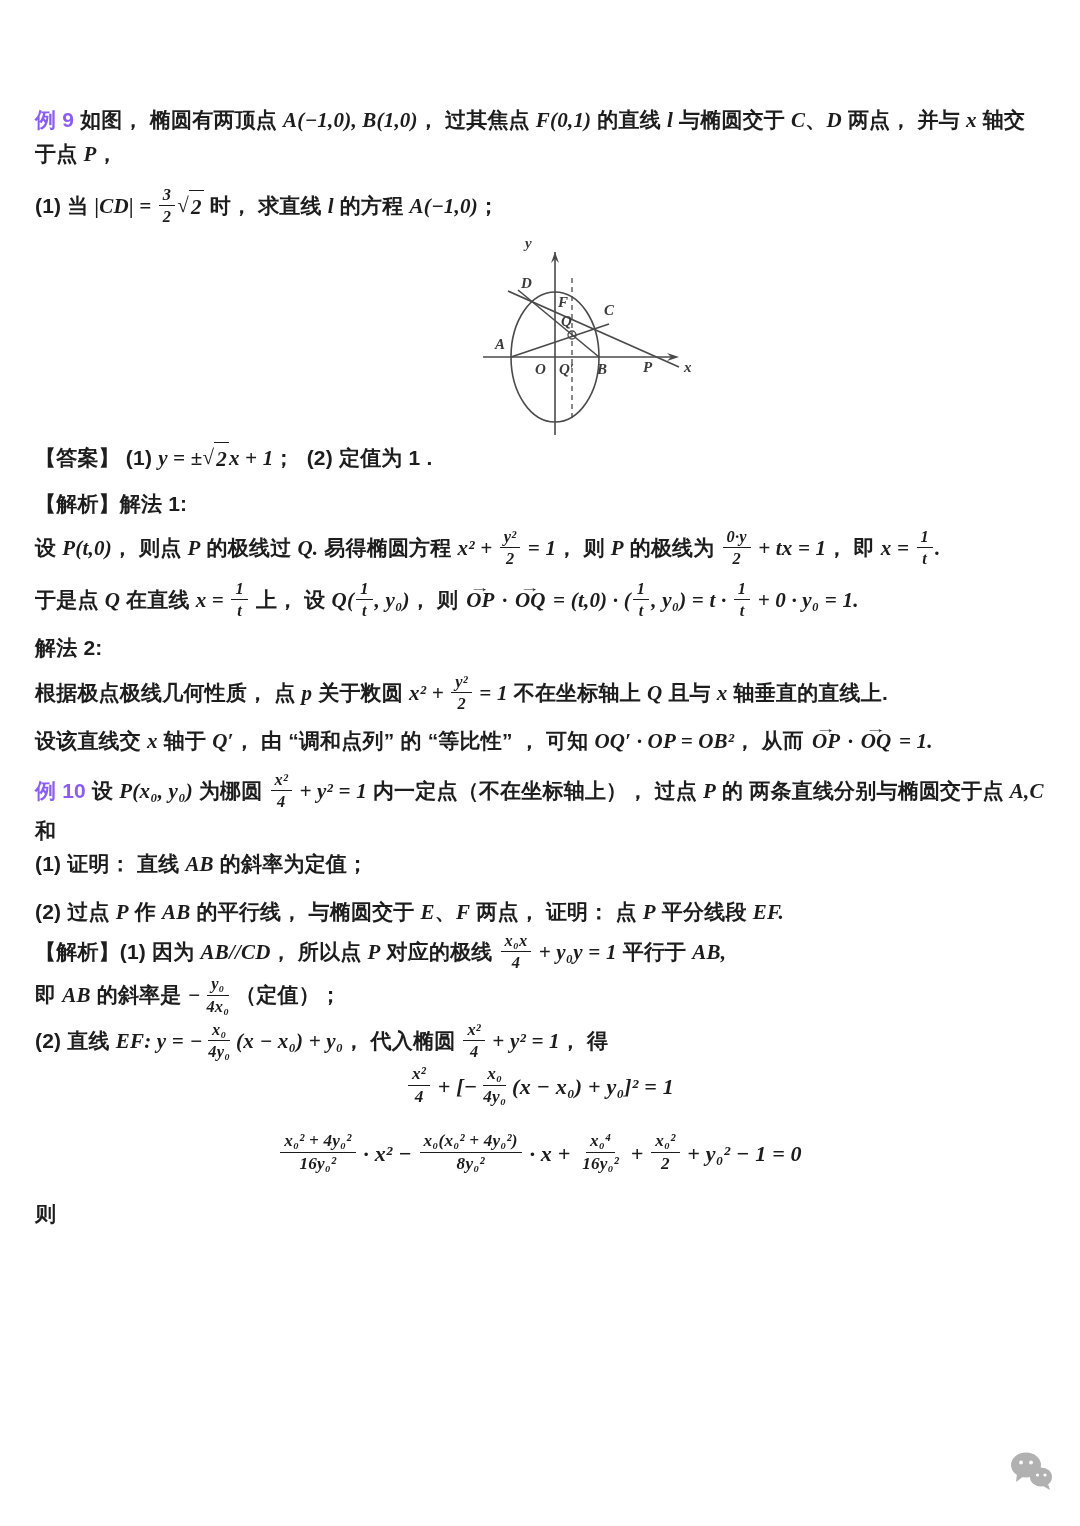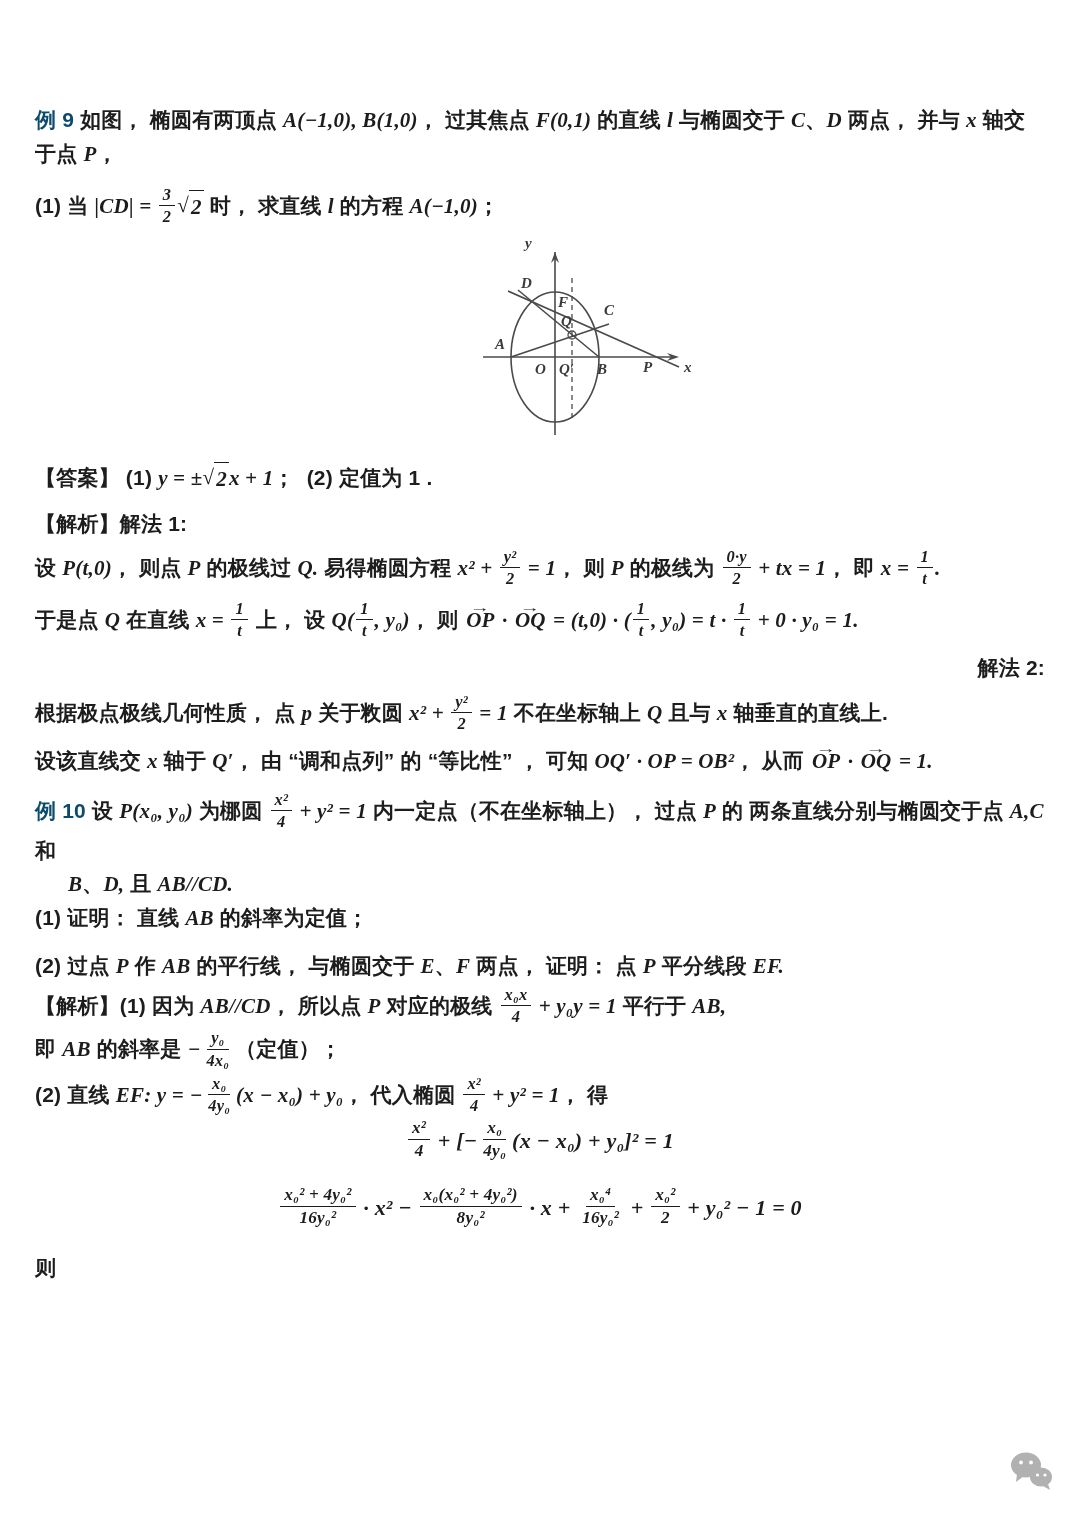--- a/index.html
+++ b/index.html
@@ -1,21 +1,21 @@
 <!DOCTYPE html>
 <html><head>
 <meta charset="utf-8">
 <style>
   html,body{margin:0;padding:0;background:#ffffff;}
   body{width:1080px;height:1526px;position:relative;overflow:hidden;
        font-family:"Liberation Sans","DejaVu Sans",sans-serif;color:#1c1c1c;}
   #doc{position:relative;width:1010px;padding:103px 35px 0 35px;}
   .line{line-height:33px;font-size:21px;letter-spacing:0.2px;}
   .cjk{font-weight:700;color:#1d1d1d;}
-  .red{color:#0c4a6e;font-weight:700;}
+  .red{color:#8b5cf6;font-weight:700;}
   .math{font-family:"Liberation Serif","DejaVu Serif",serif;
         font-style:italic;font-weight:700;white-space:pre;}
   .cjk{white-space:pre-wrap;}
   .cont{padding-left:33px;}
   .ctr{text-align:center;font-size:22px;}
   
   .frac{display:inline-flex;flex-direction:column;align-items:center;
         vertical-align:middle;font-size:0.78em;line-height:1.18;
         font-family:"Liberation Serif","DejaVu Serif",serif;font-style:italic;font-weight:700;
         margin:0 2px;position:relative;top:-2px;}
@@ -86,21 +86,21 @@
       <text x="106" y="96">Q</text>
       <text x="40" y="119">A</text>
       <text x="80" y="144">O</text>
       <text x="104" y="144">Q′</text>
       <text x="142" y="144">B</text>
       <text x="188" y="142">P</text>
     </svg>
   </div>
 
   <div id="lines-b">
-      <div class="line " style="margin-top: 20px;"><span class="cjk">【答案】 (1) </span><span class="math">y = ±</span><span class="sqrt">
+      <div class="line " style=""><span class="cjk">【答案】 (1) </span><span class="math">y = ±</span><span class="sqrt">
           <span class="rad">√</span>
           <span class="radbody">2</span>
         </span><span class="math">x + 1</span><span class="cjk">；  (2) 定值为 1 .</span></div>
       <div class="line " style="margin-top: 11px;"><span class="cjk">【解析】解法 1:</span></div>
       <div class="line " style="margin-top: 9px;"><span class="cjk">设 </span><span class="math">P(t,0)</span><span class="cjk">， 则点 </span><span class="math">P</span><span class="cjk"> 的极线过 </span><span class="math">Q.</span><span class="cjk"> 易得椭圆方程 </span><span class="math">x² + </span><span class="frac">
           <span class="num">y²</span>
           <span class="den">2</span>
         </span><span class="math"> = 1</span><span class="cjk">， 则 </span><span class="math">P</span><span class="cjk"> 的极线为 </span><span class="frac">
           <span class="num">0·y</span>
           <span class="den">2</span>
@@ -114,31 +114,30 @@
         </span><span class="cjk"> 上， 设 </span><span class="math">Q(</span><span class="frac">
           <span class="num">1</span>
           <span class="den">t</span>
         </span><span class="math">, y₀)</span><span class="cjk">， 则 </span><span class="vec">OP</span><span class="math"> · </span><span class="vec">OQ</span><span class="math"> = (t,0) · (</span><span class="frac">
           <span class="num">1</span>
           <span class="den">t</span>
         </span><span class="math">, y₀) = t · </span><span class="frac">
           <span class="num">1</span>
           <span class="den">t</span>
         </span><span class="math"> + 0 · y₀ = 1.</span></div>
-      <div class="line " style="margin-top: 8px; text-align: right;"><span class="cjk">解法 2:</span></div>
+      <div class="line " style="margin-top: 8px;"><span class="cjk">解法 2:</span></div>
       <div class="line " style="margin-top: 10px;"><span class="cjk">根据极点极线几何性质， 点 </span><span class="math">p</span><span class="cjk"> 关于敉圆 </span><span class="math">x² + </span><span class="frac">
           <span class="num">y²</span>
           <span class="den">2</span>
         </span><span class="math"> = 1</span><span class="cjk"> 不在坐标轴上 </span><span class="math">Q</span><span class="cjk"> 且与 </span><span class="math">x</span><span class="cjk"> 轴垂直的直线上.</span></div>
       <div class="line " style="margin-top: 2px;"><span class="cjk">设该直线交 </span><span class="math">x</span><span class="cjk"> 轴于 </span><span class="math">Q′</span><span class="cjk">， 由 “调和点列” 的 “等比性” ， 可知 </span><span class="math">OQ′ · OP = OB²</span><span class="cjk">， 从而 </span><span class="vec">OP</span><span class="math"> · </span><span class="vec">OQ</span><span class="math"> = 1.</span></div>
       <div class="line " style="margin-top: 14px;"><span class="cjk red">例 10 </span><span class="cjk">设 </span><span class="math">P(x₀, y₀)</span><span class="cjk"> 为梛圆 </span><span class="frac">
           <span class="num">x²</span>
           <span class="den">4</span>
         </span><span class="math"> + y² = 1</span><span class="cjk"> 内一定点（不在坐标轴上）， 过点 </span><span class="math">P</span><span class="cjk"> 的 两条直线分别与椭圆交于点 </span><span class="math">A,C</span><span class="cjk"> 和</span></div>
-      <div class="line cont" style="margin-top: 0px;"><span class="math">B</span><span class="cjk">、</span><span class="math">D,</span><span class="cjk"> 且 </span><span class="math">AB//CD.</span></div>
       <div class="line " style="margin-top: 0px;"><span class="cjk">(1) 证明： 直线 </span><span class="math">AB</span><span class="cjk"> 的斜率为定值；</span></div>
       <div class="line " style="margin-top: 14px;"><span class="cjk">(2) 过点 </span><span class="math">P</span><span class="cjk"> 作 </span><span class="math">AB</span><span class="cjk"> 的平行线， 与椭圆交于 </span><span class="math">E</span><span class="cjk">、</span><span class="math">F</span><span class="cjk"> 两点， 证明： 点 </span><span class="math">P</span><span class="cjk"> 平分线段 </span><span class="math">EF.</span></div>
       <div class="line " style="margin-top: 4px;"><span class="cjk">【解析】(1) 因为 </span><span class="math">AB//CD</span><span class="cjk">， 所以点 </span><span class="math">P</span><span class="cjk"> 对应的极线 </span><span class="frac">
           <span class="num">x₀x</span>
           <span class="den">4</span>
         </span><span class="math"> + y₀y = 1</span><span class="cjk"> 平行于 </span><span class="math">AB,</span></div>
       <div class="line " style="margin-top: 2px;"><span class="cjk">即 </span><span class="math">AB</span><span class="cjk"> 的斜率是 </span><span class="math">−</span><span class="frac">
           <span class="num">y₀</span>
           <span class="den">4x₀</span>
         </span><span class="cjk">（定值）；</span></div>

